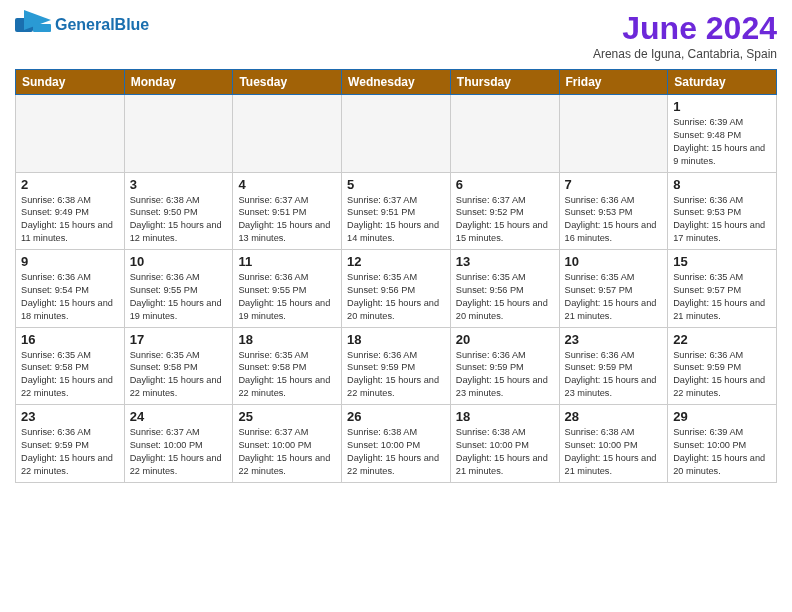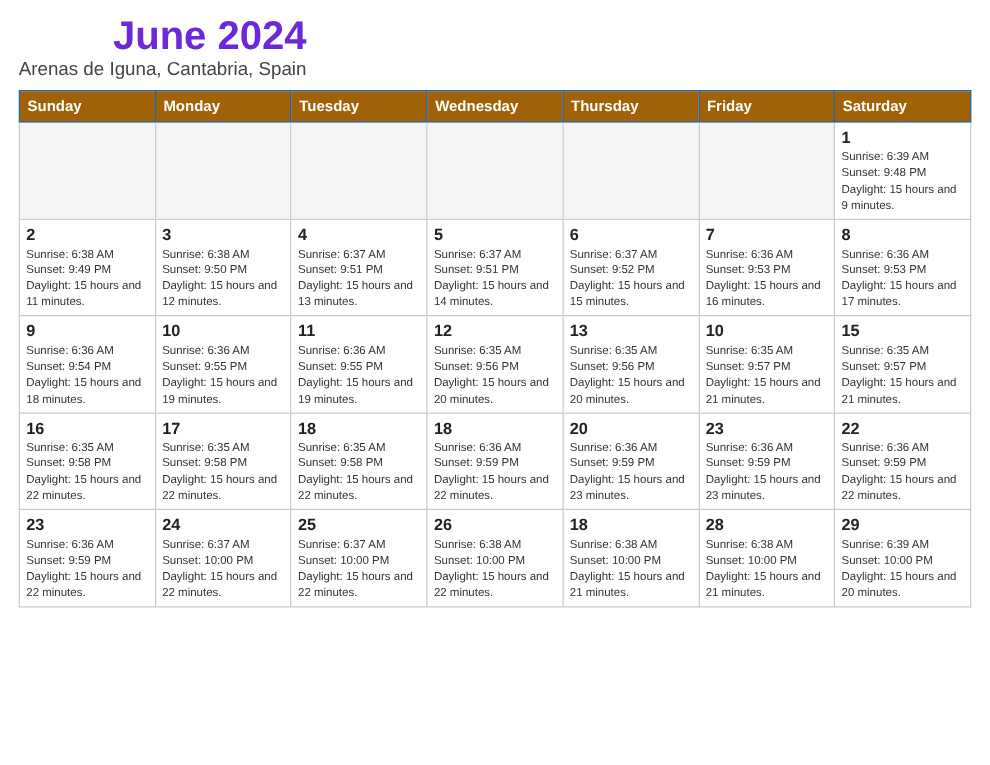--- a/index.html
+++ b/index.html
@@ -39,21 +39,21 @@
     }
     .title-block {
       text-align: right;
     }
     .main-title {
       font-size: 32px;
       font-weight: bold;
       color: #6d28d9;
     }
     .subtitle {
-      font-size: 15px;
+      font-size: 12px;
       color: #444;
     }
     .calendar {
       width: 100%;
       border-collapse: collapse;
       border: 1px solid #ccc;
     }
     .calendar th {
       background: #a16207;
       color: #fff;
@@ -87,20 +87,30 @@
       line-height: 1.4;
       font-size: 9.2px;
       color: #333;
     }
   </style>
 </head>
 <body>
 
 <div class="page">
   <div class="header">
+    <div class="logo">
+      <svg class="logo-icon" viewBox="0 0 36 30" xmlns="http://www.w3.org/2000/svg">
+        <rect x="0" y="8" width="18" height="14" rx="2" fill="#1a6faf"></rect>
+        <polygon points="9,0 36,10 9,20" fill="#2a9ad4"></polygon>
+        <rect x="18" y="14" width="18" height="8" rx="1" fill="#2a9ad4"></rect>
+      </svg>
+      <div class="logo-text">
+        <span>General</span><span style="color:#1a6faf">Blue</span>
+      </div>
+    </div>
     <div class="title-block">
       <div class="main-title">June 2024</div>
       <div class="subtitle">Arenas de Iguna, Cantabria, Spain</div>
     </div>
   </div>
 
   <table class="calendar">
     <thead>
       <tr>
         <th>Sunday</th>

